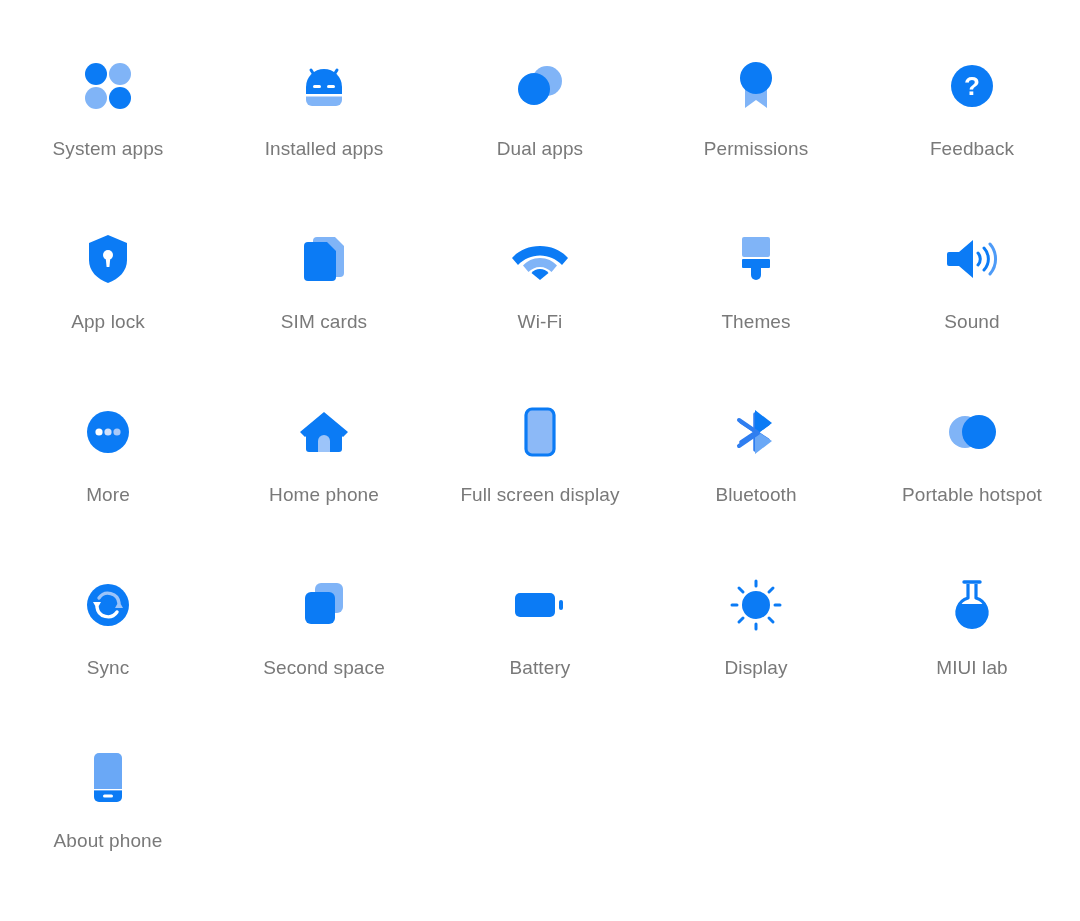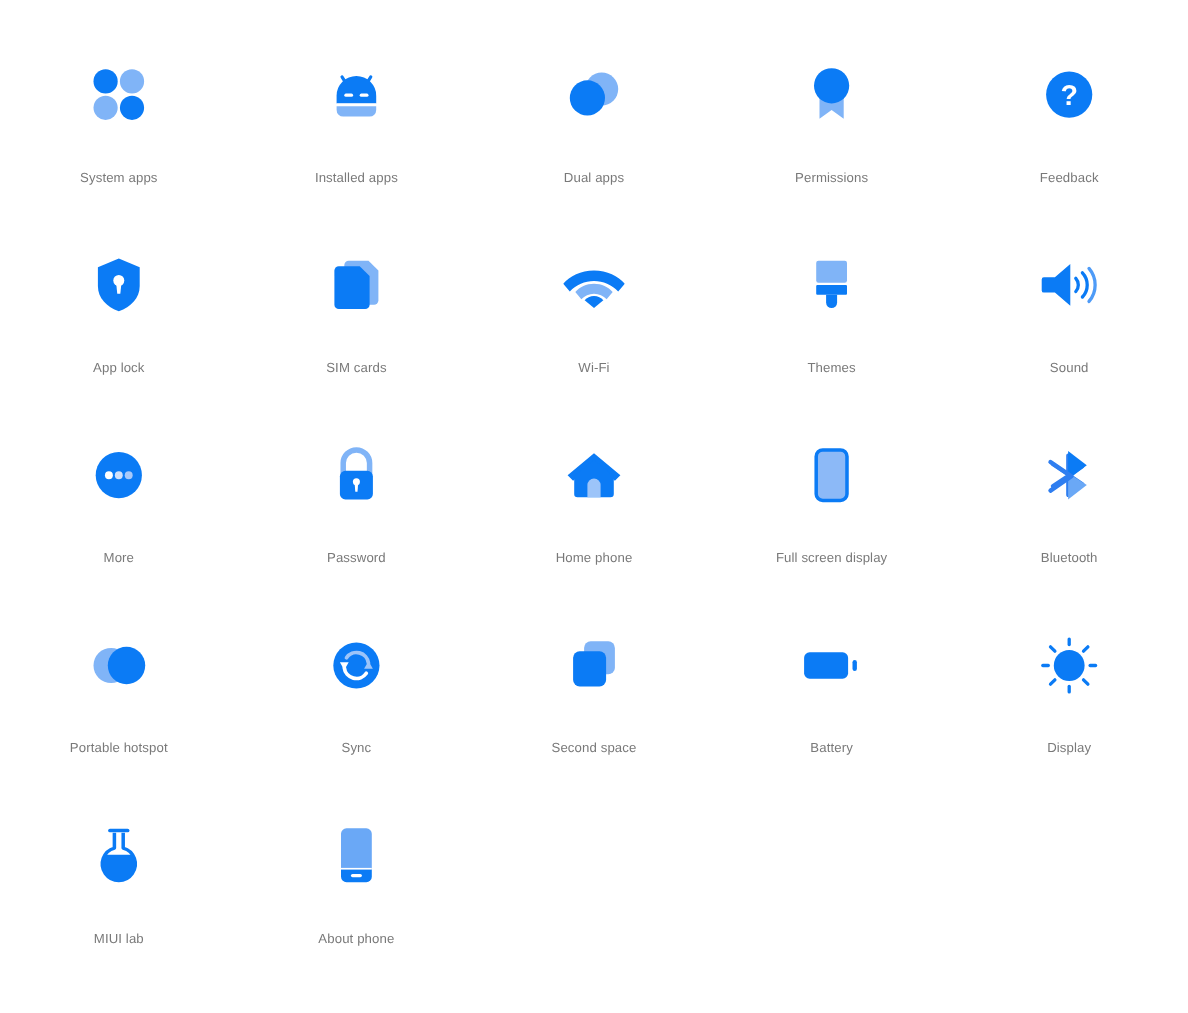--- a/index.html
+++ b/index.html
@@ -35,22 +35,22 @@
   }
   .icon-wrap {
     width: 64px;
     height: 64px;
     display: flex;
     align-items: center;
     justify-content: center;
   }
   .icon-wrap svg { display: block; }
   .label {
-    margin-top: 32px;
-    font-size: 12px;
+    margin-top: 20px;
+    font-size: 19px;
     line-height: 22px;
     color: #797979;
     letter-spacing: 0.1px;
     text-align: center;
     white-space: nowrap;
   }
   .spacer { grid-column: 1 / -1; }
 </style>
 </head>
 <body>
@@ -176,31 +176,20 @@
       <svg width="48" height="48" viewBox="0 0 48 48">
         <circle cx="24" cy="24" r="21" fill="#0b7bf5"></circle>
         <circle cx="15" cy="24" r="3.6" fill="#ffffff"></circle>
         <circle cx="24" cy="24" r="3.6" fill="#cfe0fb"></circle>
         <circle cx="33" cy="24" r="3.6" fill="#a8c9f9"></circle>
       </svg>
     </span>
     <span class="label">More</span>
   </div>
 
-  <div class="cell">
-    <span class="icon-wrap">
-      <svg width="44" height="52" viewBox="0 0 44 52">
-        <path d="M10 24 L10 15 A12 12 0 0 1 34 15 L34 24" stroke="#80b4f7" stroke-width="5" fill="none" stroke-linecap="round"></path>
-        <rect x="7" y="22" width="30" height="26" rx="5" fill="#0b7bf5"></rect>
-        <circle cx="22" cy="32" r="3.2" fill="#ffffff"></circle>
-        <path d="M20.4 33.5 L23.6 33.5 L23 41 L21 41 Z" fill="#ffffff"></path>
-      </svg>
-    </span>
-    <span class="label">Password</span>
-  </div>
 
 
   <div class="cell">
     <span class="icon-wrap">
       <svg width="52" height="46" viewBox="0 0 52 46">
         <path d="M26 3 L50 23 L45 28 L26 12 L7 28 L2 23 Z" fill="#0b7bf5"></path>
         <path d="M8 24 L26 9 L44 24 L44 40 A3 3 0 0 1 41 43 L11 43 A3 3 0 0 1 8 40 Z" fill="#0b7bf5"></path>
         <path d="M20 43 L20 32 A6 6 0 0 1 32 32 L32 43 Z" fill="#9cc4f9"></path>
       </svg>
     </span>

